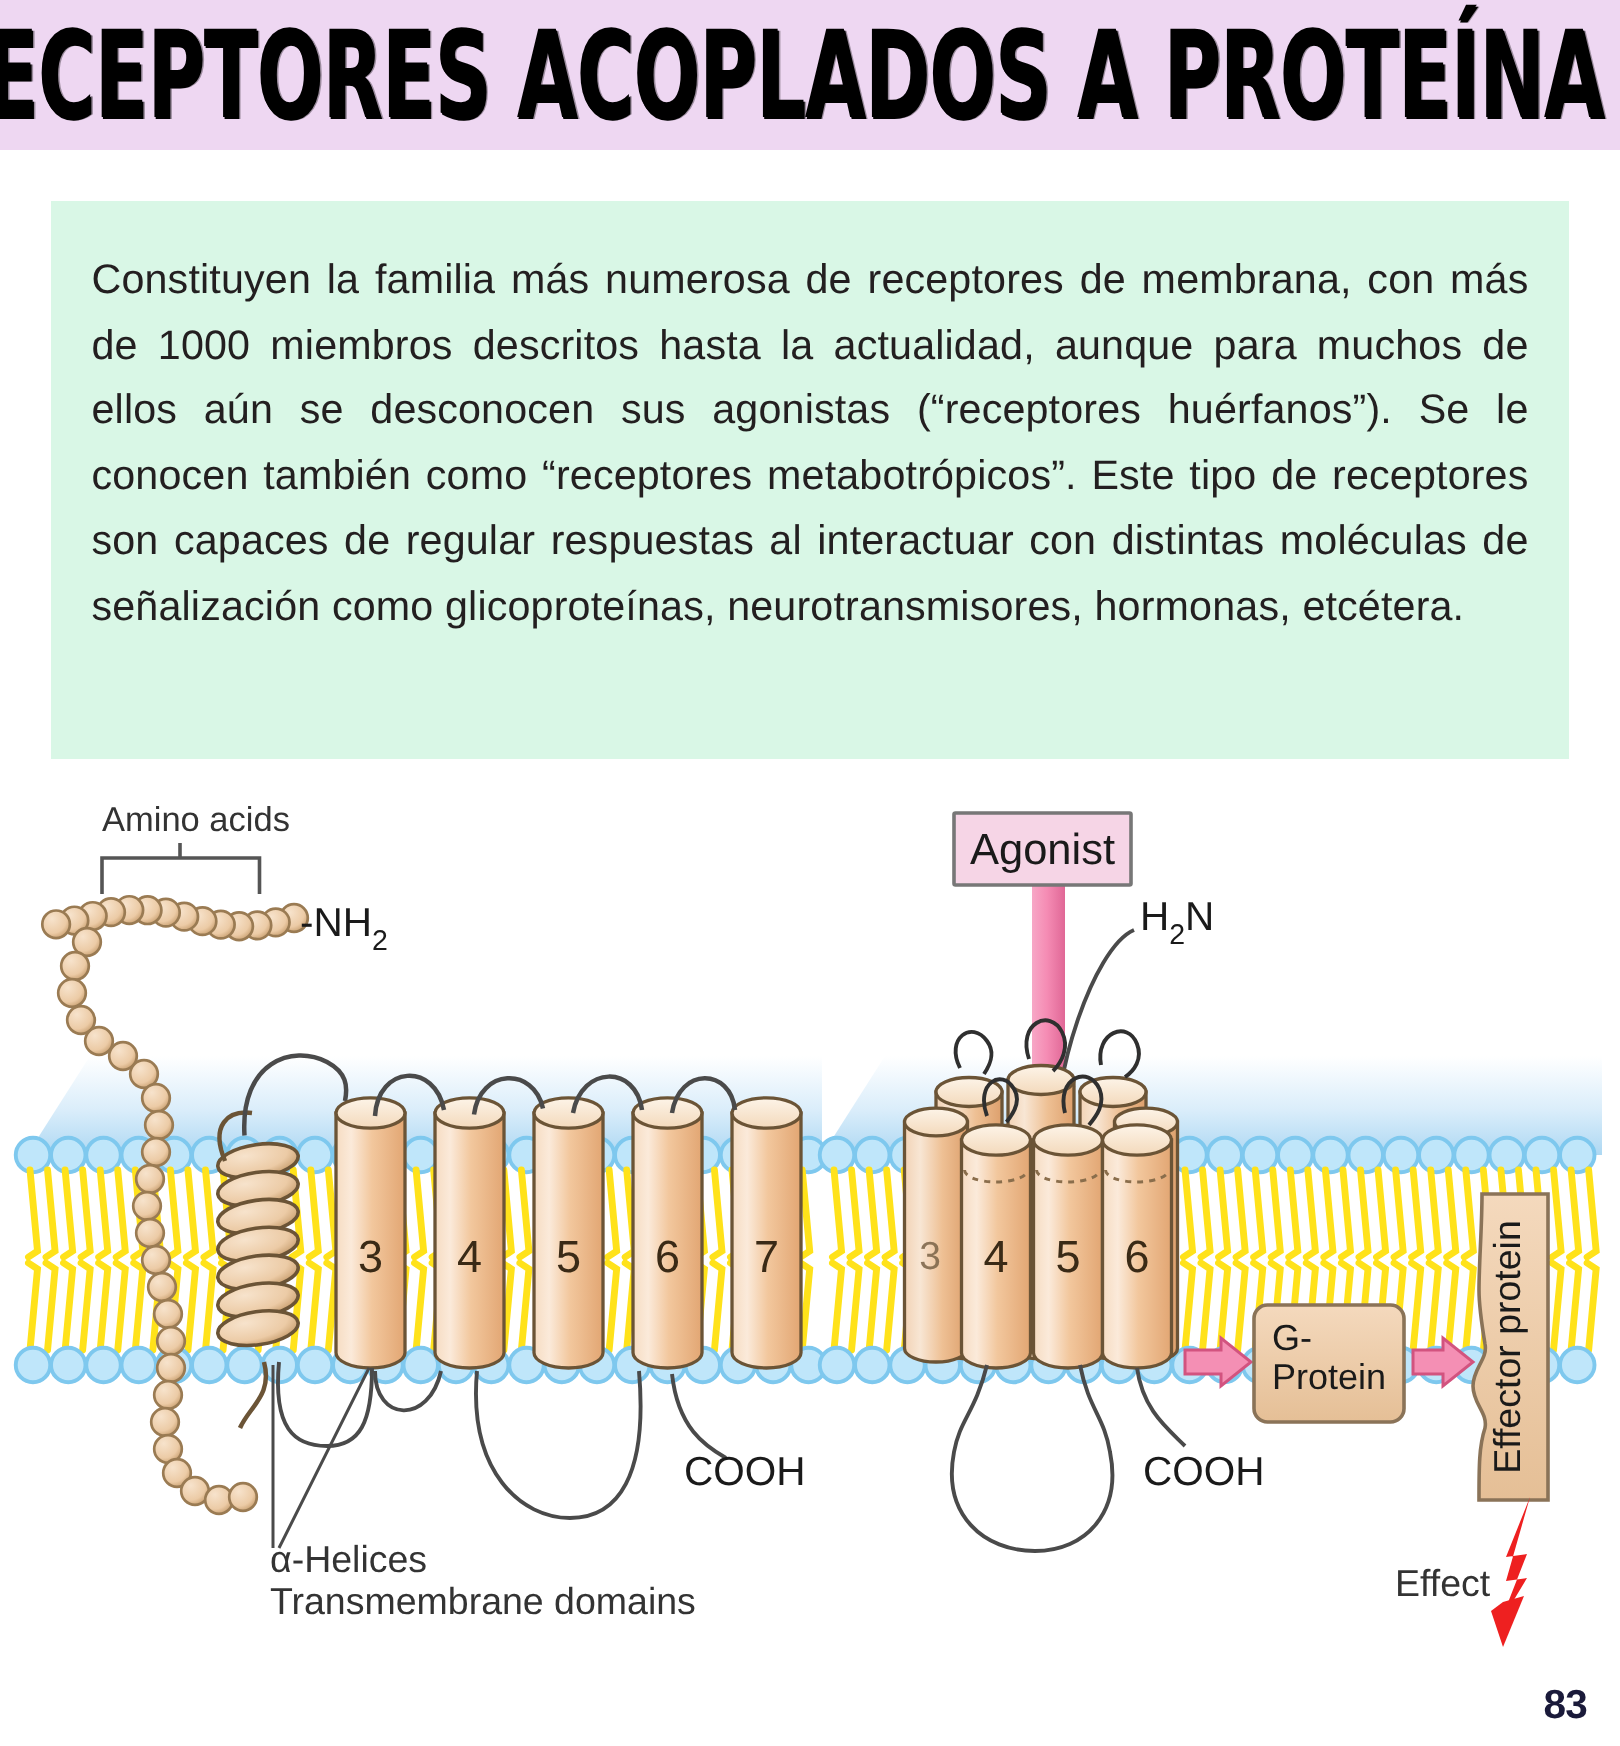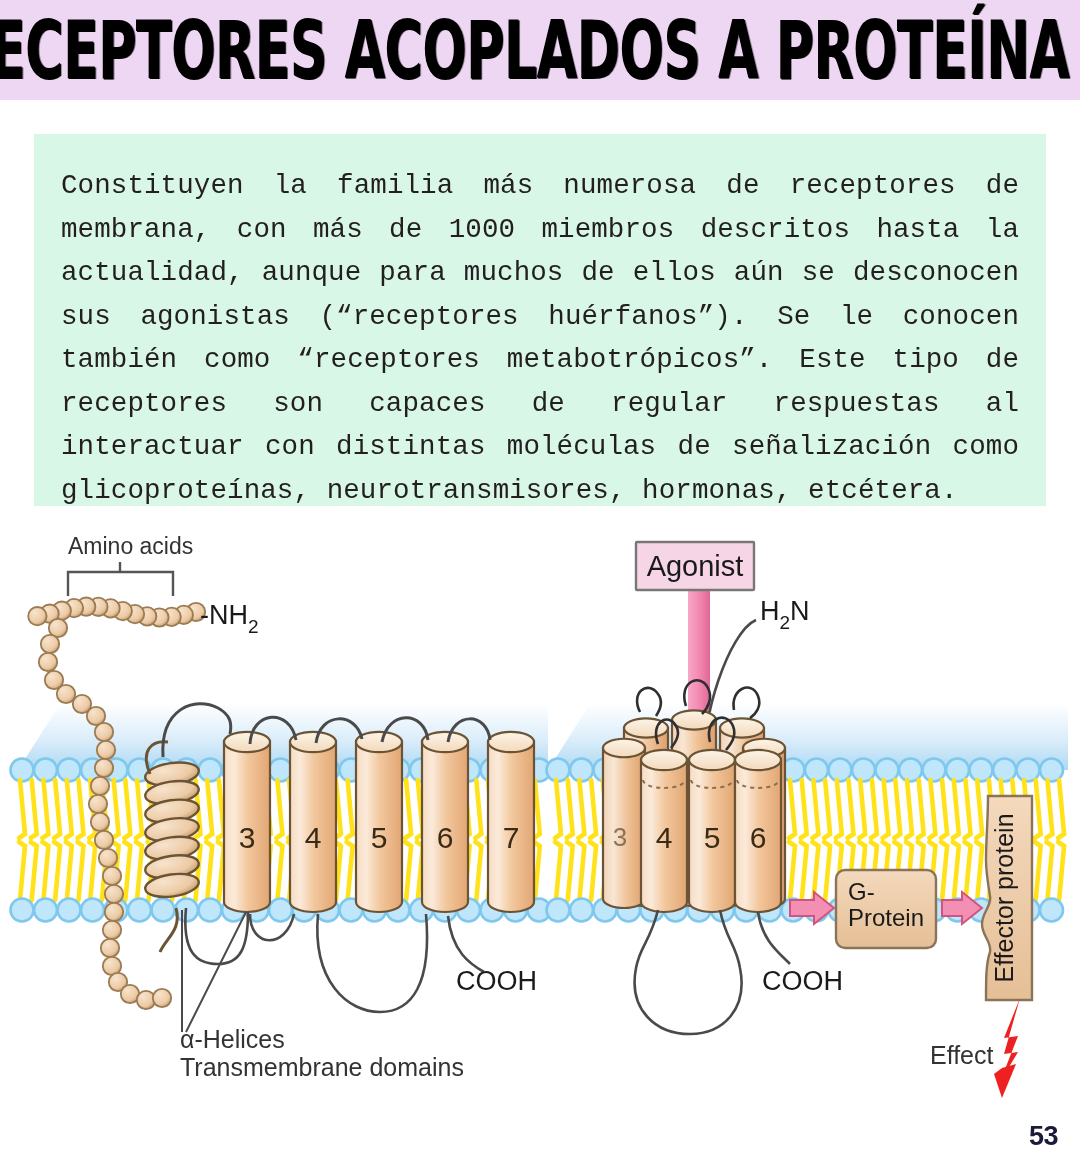--- a/index.html
+++ b/index.html
@@ -41,21 +41,21 @@
 
   
   #intro-box {
     position: absolute;
     left: 34px; top: 134px;
     width: 1012px; height: 372px;
     background: #d9f7e6;
     padding: 30px 16px 0 16px;
   }
   #intro-text {
-    font-family: Liberation Mono, monospace;
+    font-family: Liberation Sans, sans-serif;
     font-size: 27.5px;
     line-height: 43.5px;
     color: #231f20;
     text-align: justify;
     text-align-last: left;
     letter-spacing: 0.1px;
     margin: 0;
     padding: 0 11px;
   }
 
@@ -646,13 +646,13 @@
              C 988,372 986,360 986,348 C 986,330 988,306 988,284 Z" fill="url(#boxTan)" stroke="#8a7358" stroke-width="2.4"></path>
     <text x="1013" y="386" font-size="25" fill="#1a1a1a" text-anchor="middle" transform="rotate(-90 1013 386)">Effector protein</text>
 
     <path d="M 1020,486 L 1004,526 L 1018,524 L 1000,570 L 1018,540 L 1004,542 Z" fill="#ee2020"></path>
     <path d="M 1002,556 L 1016,552 L 1002,586 L 994,562 Z" fill="#ee2020"></path>
     <text x="930" y="552" font-size="25" fill="#333">Effect</text>
   </g>
 </svg>
 </div>
 
-<div id="page-number">53</div>
+<div id="page-number">83</div>
 
 </body></html>

